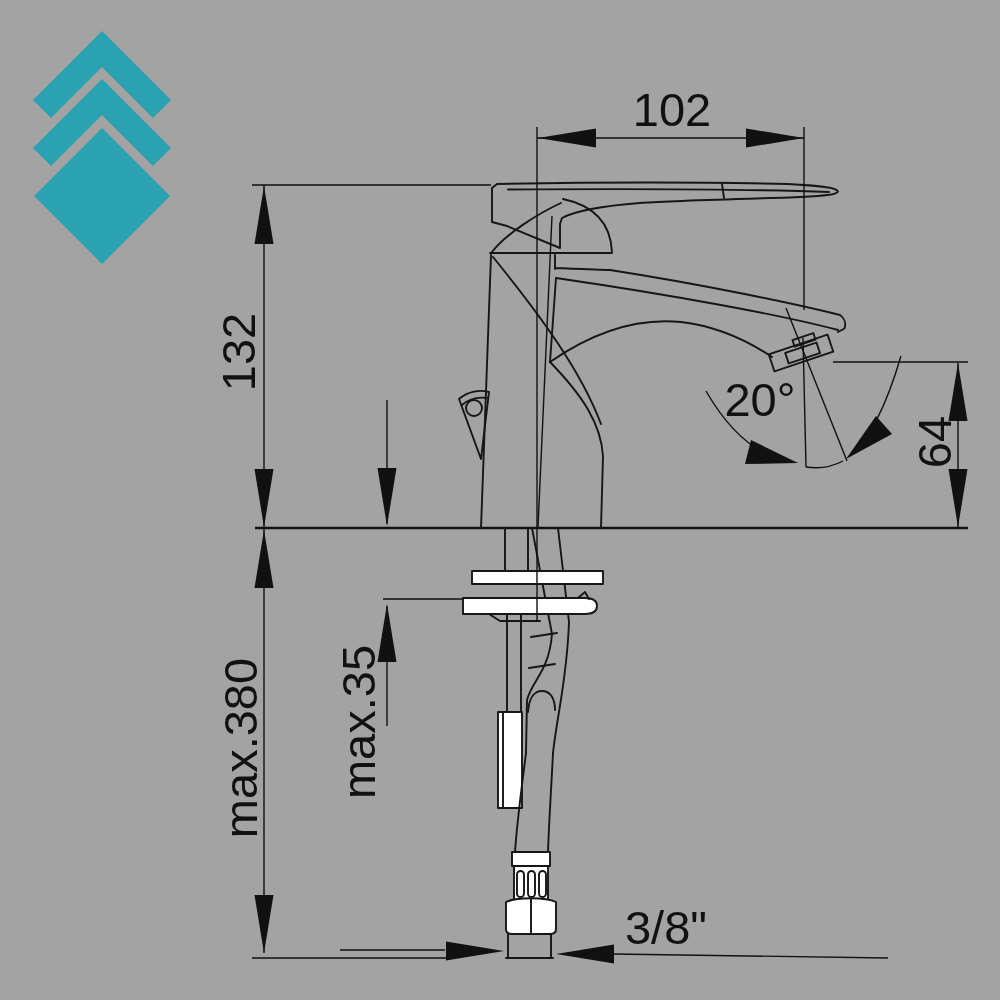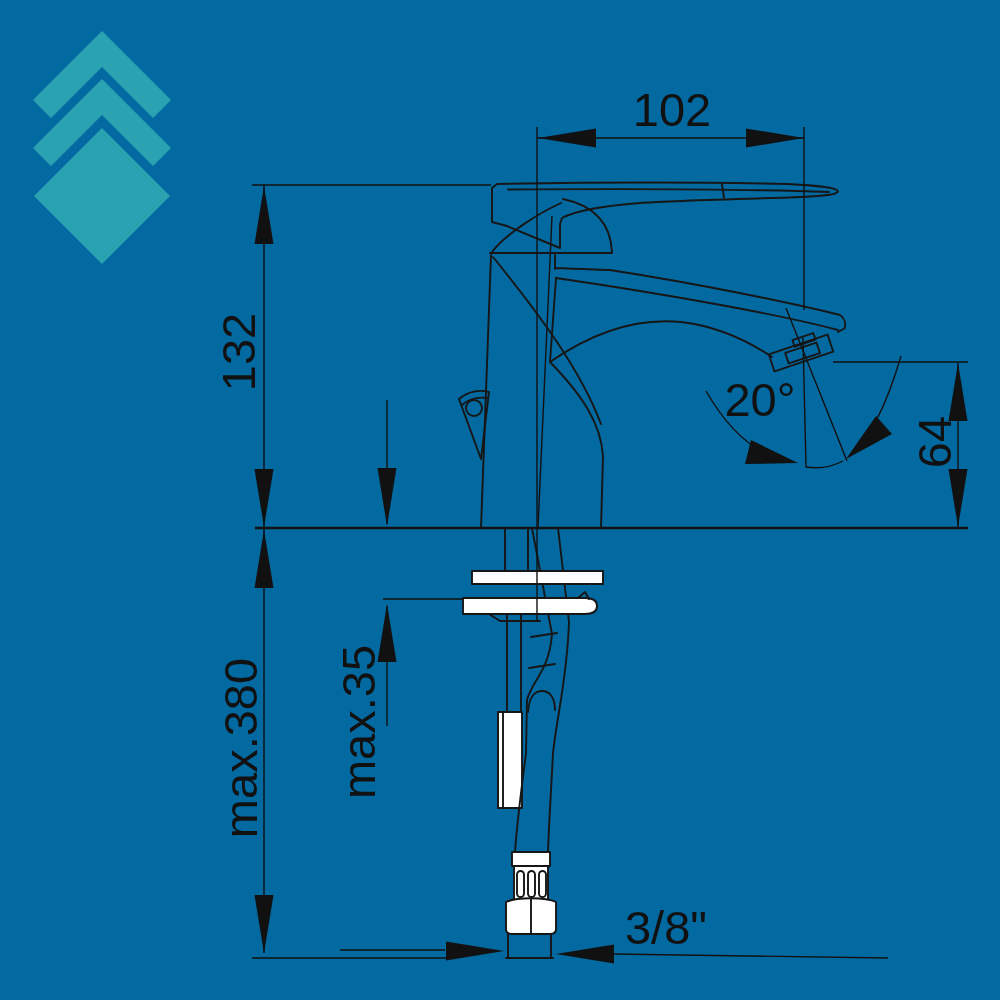--- a/index.html
+++ b/index.html
@@ -4,21 +4,21 @@
 <style>
   html, body {
     margin: 0;
     padding: 0;
     background: #ffffff;
   }
   .stage {
     position: relative;
     width: 1000px;
     height: 1000px;
-    background: #0369a1;
+    background: #a3a3a3;
     overflow: hidden;
     font-family: "Liberation Sans", sans-serif;
   }
   svg.drawing {
     position: absolute;
     left: 0;
     top: 0;
     width: 1000px;
     height: 1000px;
   }

